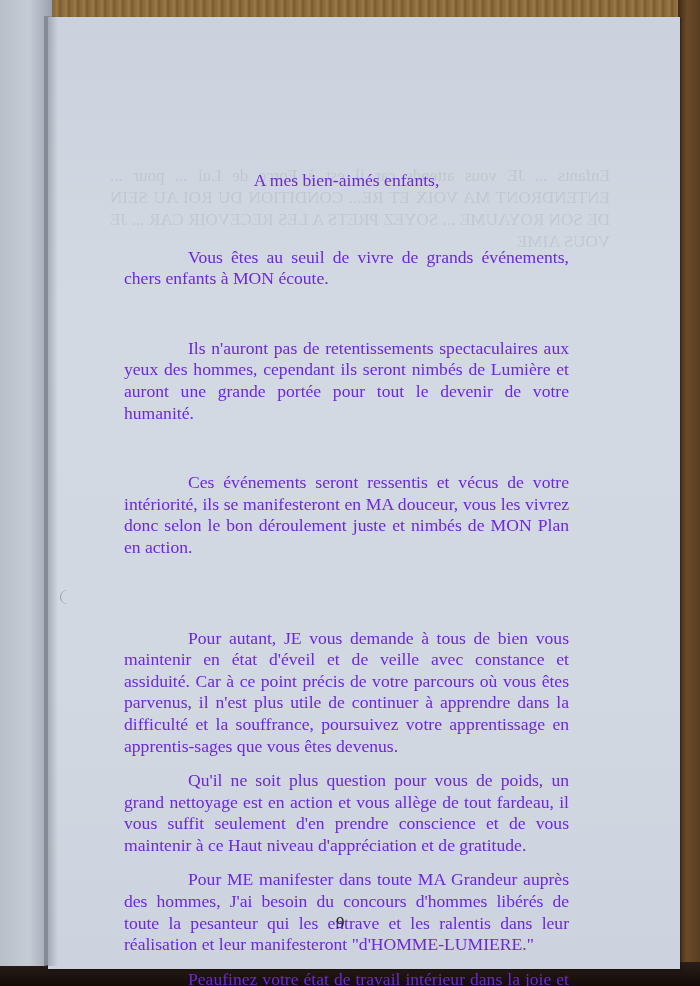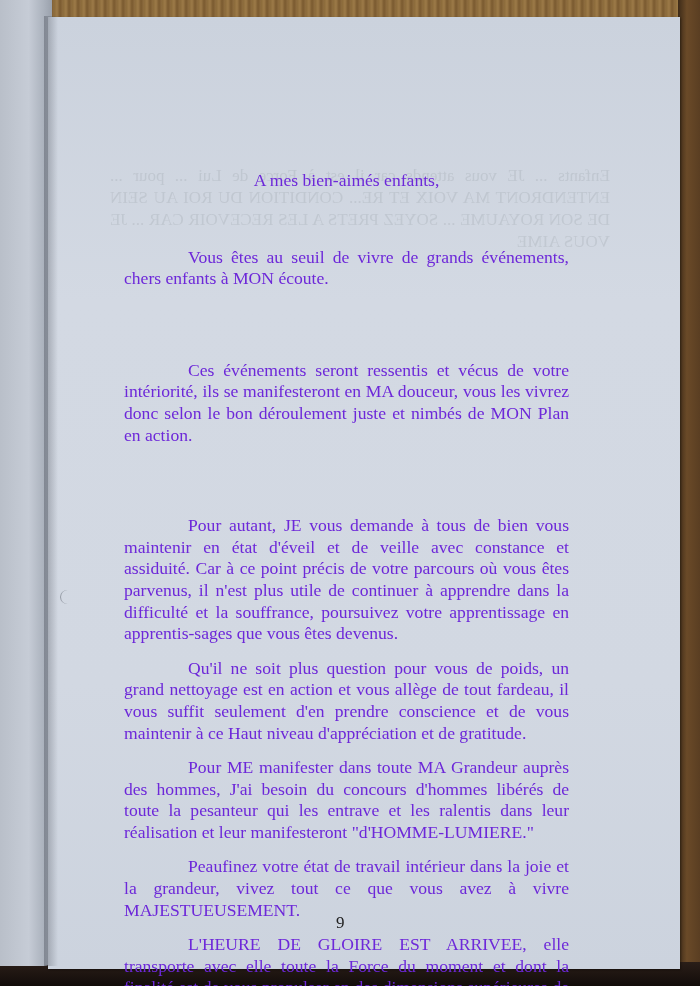--- a/index.html
+++ b/index.html
@@ -70,20 +70,21 @@
 
 <div class="bleed">Enfants ... JE vous attends car il est à Force de Lui ... pour ... ENTENDRONT MA VOIX ET RE... CONDITION DU ROI AU SEIN DE SON ROYAUME ... SOYEZ PRETS A LES RECEVOIR CAR ... JE VOUS AIME</div>
 
 <div class="pencil-mark"></div>
 
 <div class="text-block">
   <p class="salutation">A mes bien-aimés enfants,</p>
   <div class="gap-lg"></div>
   <p class="para">Vous êtes au seuil de vivre de grands événements, chers enfants à MON écoute.</p>
   <div class="gap-md"></div>
+  <p class="para">Ils n'auront pas de retentissements spectaculaires aux yeux des hommes, cependant ils seront nimbés de Lumière et auront une grande portée pour tout le devenir de votre humanité.</p>
   <div class="gap-md"></div>
   <p class="para">Ces événements seront ressentis et vécus de votre intériorité, ils se manifesteront en MA douceur, vous les vivrez donc selon le bon déroulement juste et nimbés de MON Plan en action.</p>
   <div class="gap-xl"></div>
   <p class="para">Pour autant, JE vous demande à tous de bien vous maintenir en état d'éveil et de veille avec constance et assiduité. Car à ce point précis de votre parcours où vous êtes parvenus, il n'est plus utile de continuer à apprendre dans la difficulté et la souffrance, poursuivez votre apprentissage en apprentis-sages que vous êtes devenus.</p>
   <p class="para">Qu'il ne soit plus question pour vous de poids, un grand nettoyage est en action et vous allège de tout fardeau, il vous suffit seulement d'en prendre conscience et de vous maintenir à ce Haut niveau d'appréciation et de gratitude.</p>
   <p class="para">Pour ME manifester dans toute MA Grandeur auprès des hommes, J'ai besoin du concours d'hommes libérés de toute la pesanteur qui les entrave et les ralentis dans leur réalisation et leur manifesteront "d'HOMME-LUMIERE."</p>
   <p class="para">Peaufinez votre état de travail intérieur dans la joie et la grandeur, vivez tout ce que vous avez à vivre MAJESTUEUSEMENT.</p>
   <p class="para">L'HEURE DE GLOIRE EST ARRIVEE, elle transporte avec elle toute la Force du moment et dont la finalité est de vous propulser en des dimensions supérieures de Pensée.</p>
 </div>
 

